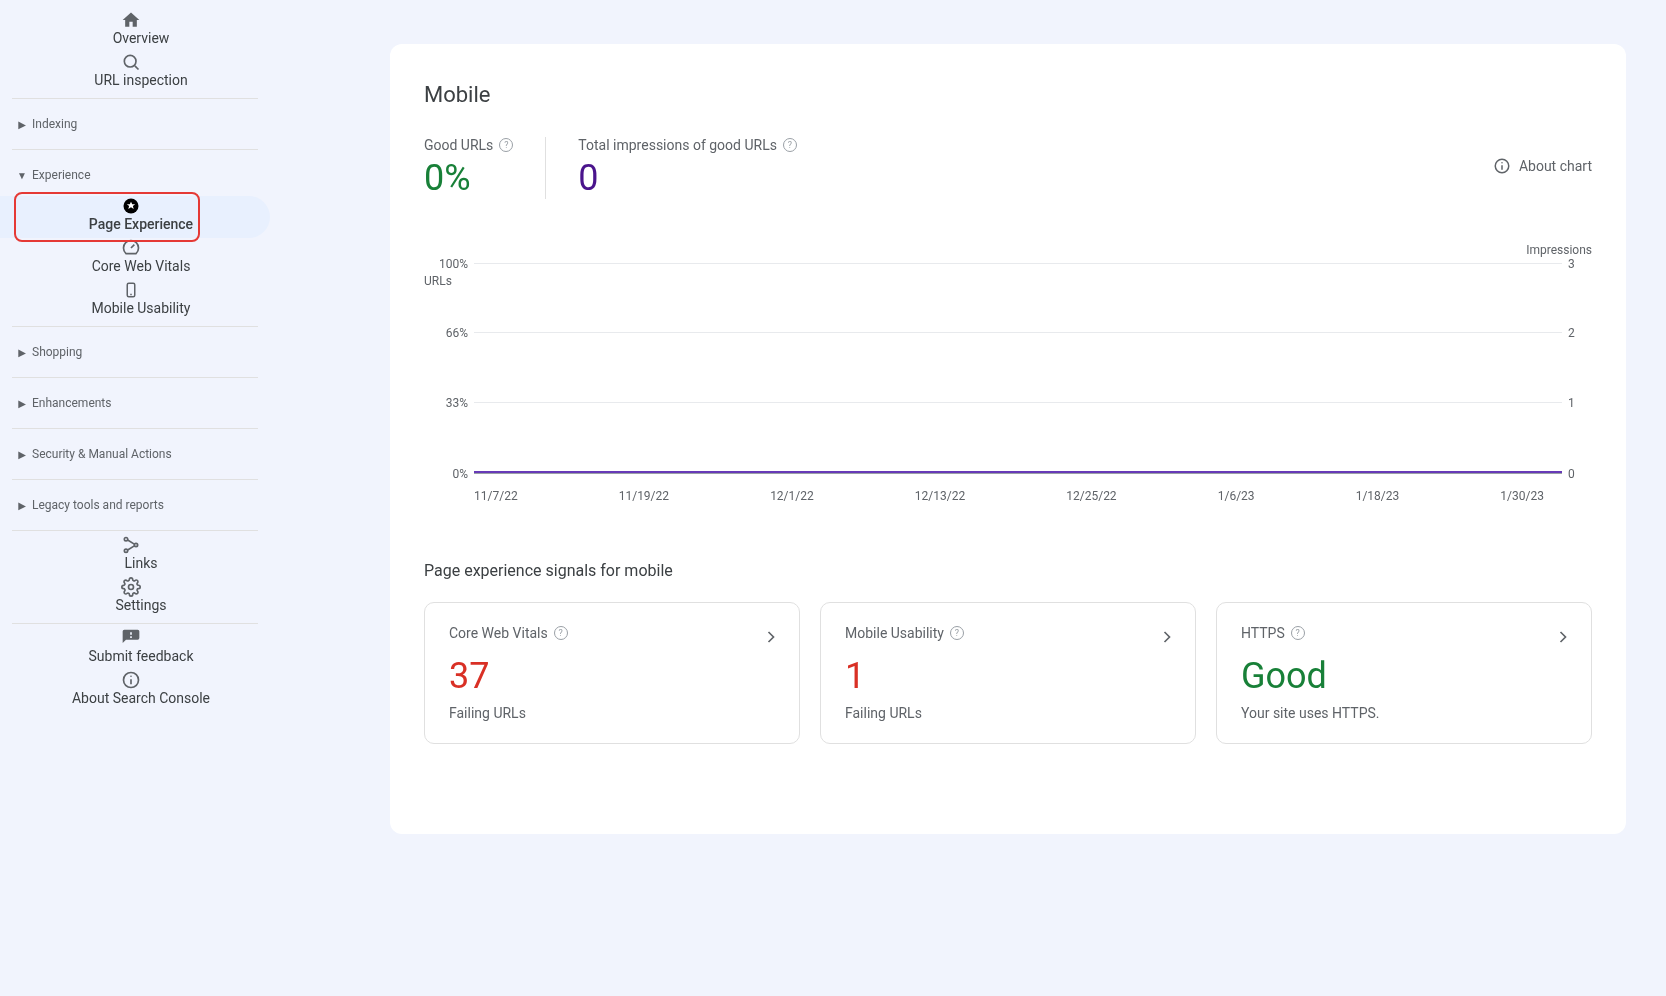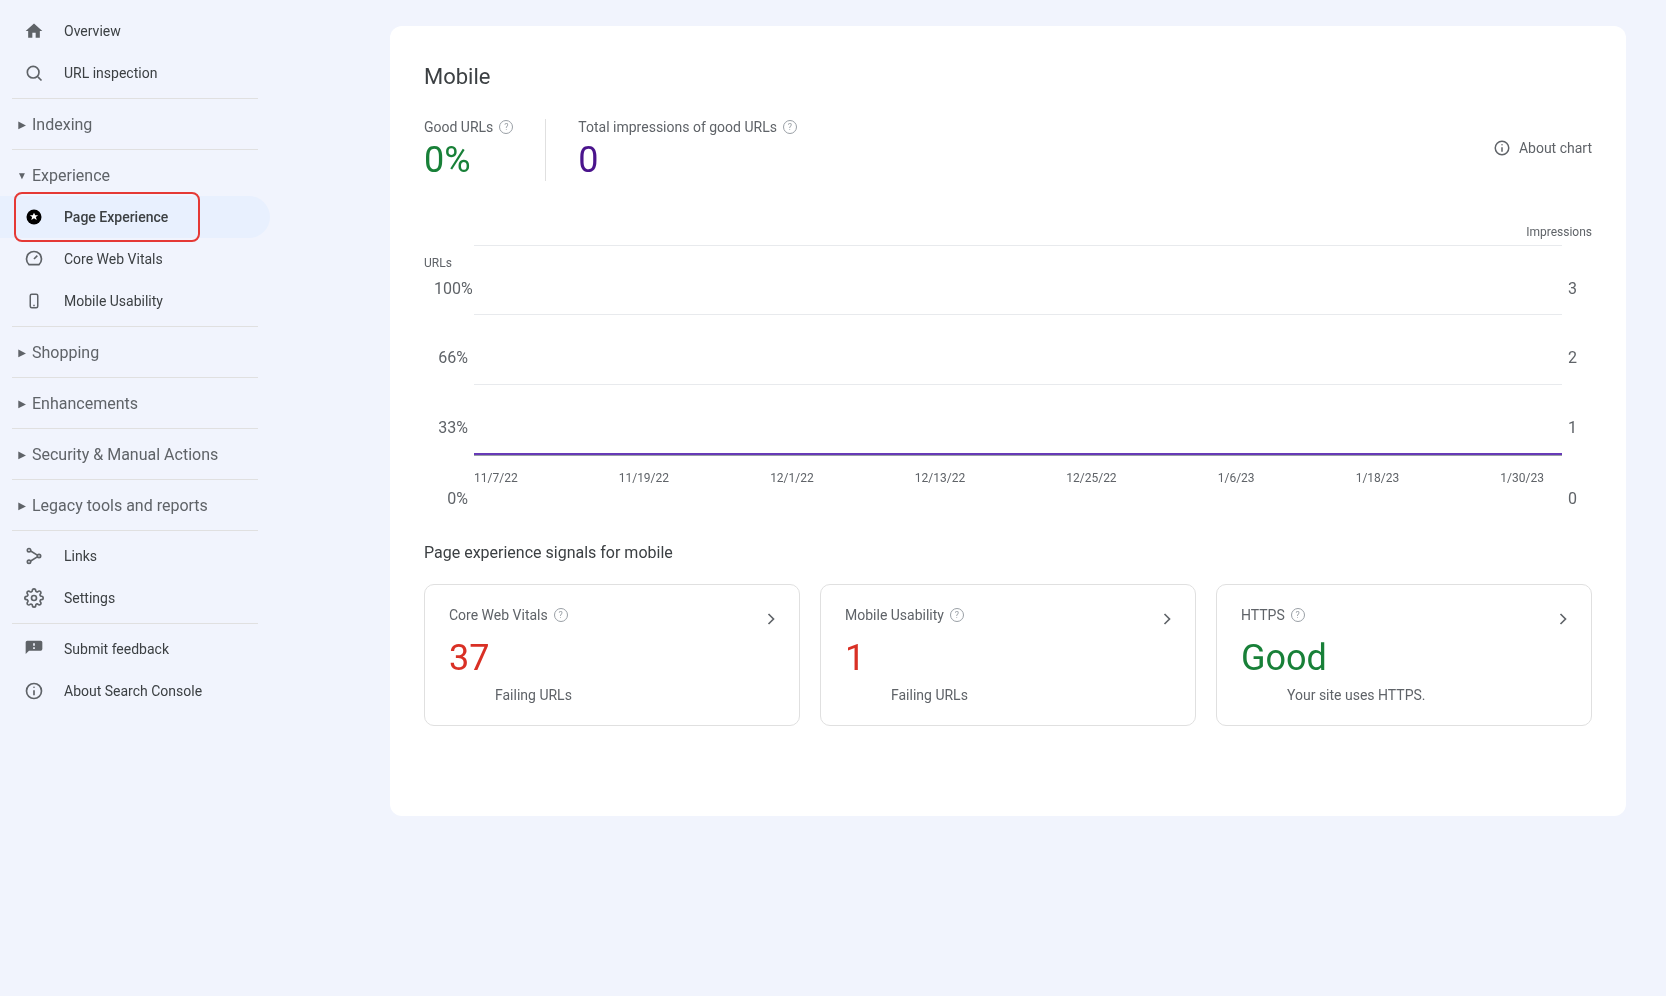--- a/index.html
+++ b/index.html
@@ -35,20 +35,21 @@
     background: var(--bg);
     flex-shrink: 0;
   }
   .nav-item {
     display: flex;
     align-items: center;
     height: 42px;
     padding: 0 12px 0 24px;
     cursor: pointer;
     color: var(--muted);
+    flex-direction: column;
   }
   .nav-item .icon {
     width: 20px; height: 20px;
     display: inline-flex; align-items: center; justify-content: center;
     margin-right: 20px;
     color: var(--muted);
     flex-shrink: 0;
   }
   .nav-item .label { font-size: 14px; color: var(--text); }
   .nav-section-header {
@@ -56,21 +57,21 @@
     align-items: center;
     height: 42px;
     padding: 0 12px 0 12px;
     cursor: pointer;
     color: var(--muted);
   }
   .nav-section-header .caret {
     width: 20px; font-size: 10px; color: var(--muted);
     display: inline-flex; justify-content: center;
   }
-  .nav-section-header .label { font-size: 16px; color: var(--muted); }
+  .nav-section-header .label { font-size: 12px; color: var(--muted); }
   .divider {
     height: 1px; background: var(--light-border);
     margin: 4px 12px;
   }
   .nav-item.active {
     background: var(--active-bg);
     border-top-right-radius: 22px;
     border-bottom-right-radius: 22px;
   }
   .nav-item.active .label { color: #1967d2; font-weight: 500; }
@@ -82,21 +83,21 @@
     position: absolute;
     left: 14px; top: -4px; right: 70px; bottom: -4px;
     border: 2px solid var(--hl-border);
     border-radius: 8px;
     pointer-events: none;
   }
 
   
   .main {
     flex: 1;
-    padding: 26px 40px 30px 120px;
+    padding: 44px 40px 30px 120px;
   }
   .card {
     background: var(--card-bg);
     border-radius: 12px;
     padding: 38px 34px 28px 34px;
     min-height: 790px;
     position: relative;
   }
   .card-title {
     font-size: 22px; color: var(--text); margin: 0 0 30px 0; font-weight: 400;
@@ -139,24 +140,23 @@
   .chart-axis-label.right { right: 0; }
   .plot {
     position: absolute; left: 50px; right: 30px; top: 20px; bottom: 30px;
   }
   .gridline {
     position: absolute; left: 0; right: 0;
     border-top: 1px solid #e8eaed;
   }
   .gridline.baseline { border-top: 1px solid #9aa0a6; }
   .ytick-l, .ytick-r {
-    position: absolute; font-size: 16px; color: var(--muted);
+    position: absolute; font-size: 12px; color: var(--muted);
     transform: translateY(-50%);
     white-space: nowrap;
-    margin-top: 42px;
   }
   .ytick-l { left: -40px; text-align: right; width: 34px; }
   .ytick-r { right: -24px; text-align: left; width: 18px; }
   .zero-line {
     position: absolute; left: 0; right: 0; bottom: 0;
     height: 0;
     border-top: 2px solid #673ab7;
   }
   .xticks {
     position: absolute; left: 50px; right: 48px; bottom: 0;
@@ -183,21 +183,21 @@
     display: flex; align-items: center; gap: 6px;
   }
   .signal-chevron {
     position: absolute; right: 18px; top: 24px; color: var(--muted);
   }
   .signal-val {
     font-size: 36px; font-weight: 400; margin-top: 14px;
   }
   .signal-val.red { color: var(--red); }
   .signal-val.green { color: var(--green); }
-  .signal-sub { font-size: 14px; color: var(--muted); margin-top: 8px; margin-left: 46px; }
+  .signal-sub { font-size: 14px; color: var(--muted); margin-top: 8px; }
 
   .help-icon {
     width: 14px; height: 14px; border: 1px solid #9aa0a6; border-radius: 50%;
     display: inline-flex; align-items: center; justify-content: center;
     font-size: 9px; color: #9aa0a6;
   }
   svg { display: block; }
 </style>
 </head>
 <body>

